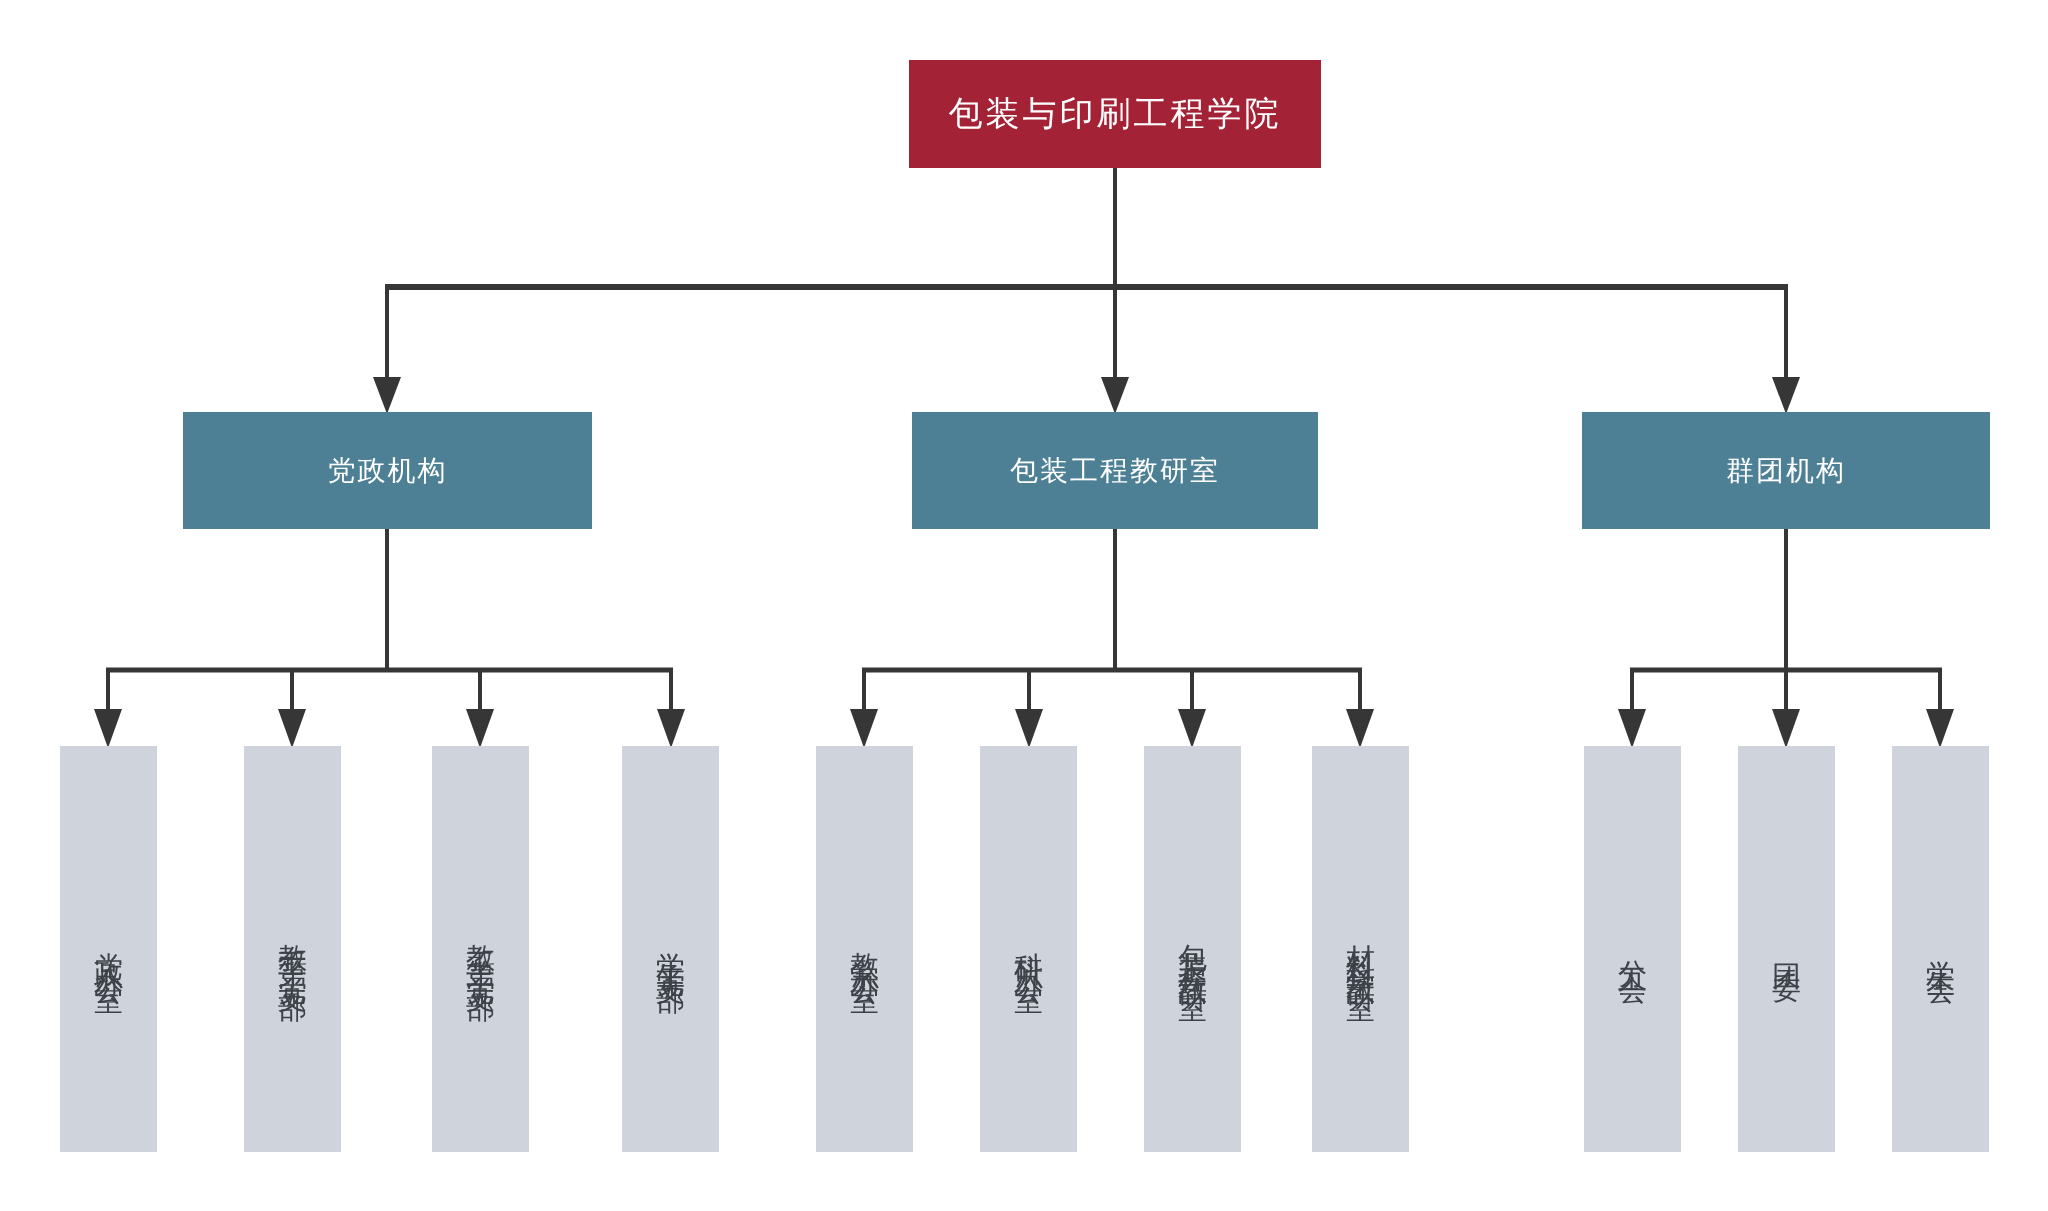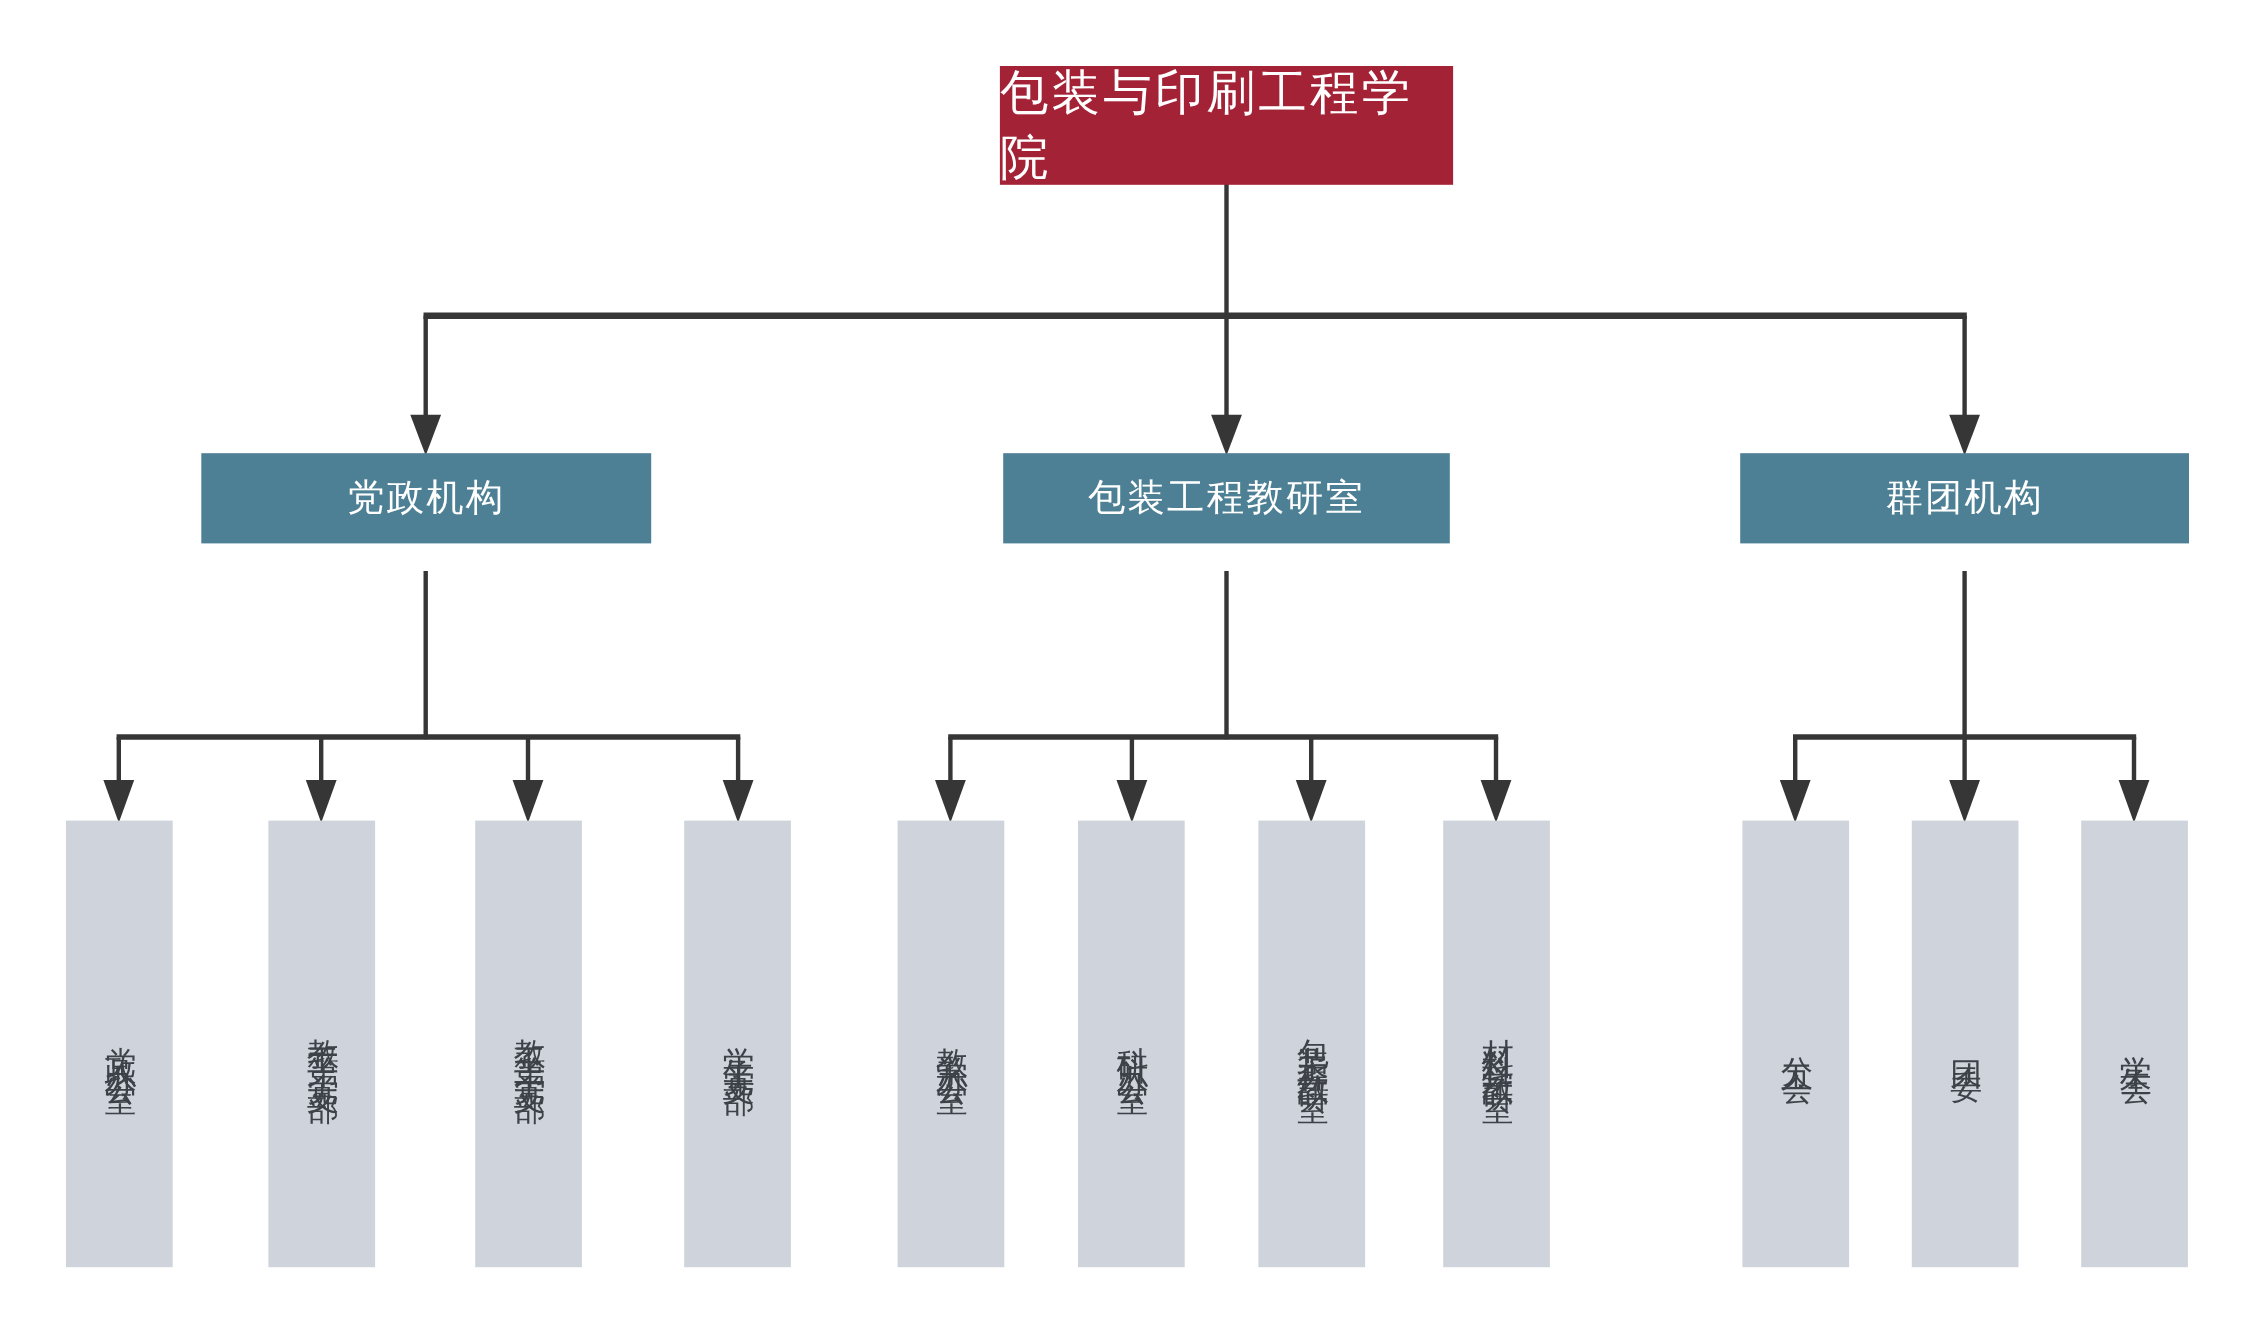--- a/index.html
+++ b/index.html
@@ -41,32 +41,32 @@
     position: absolute;
     box-sizing: border-box;
   }
   .root-node {
     left: 909px;
     top: 60px;
     width: 412px;
     height: 108px;
     background: #A32236;
     color: #ffffff;
-    font-size: 44px;
+    font-size: 34px;
     letter-spacing: 3px;
     display: flex;
     align-items: center;
     justify-content: center;
   }
   .branch-node {
     top: 412px;
-    height: 82px;
+    height: 117px;
     background: #4D8094;
     color: #ffffff;
-    font-size: 34px;
+    font-size: 28px;
     letter-spacing: 2px;
     display: flex;
     align-items: center;
     justify-content: center;
   }
   .branch-left   { left: 183px;  width: 409px; }
   .branch-middle { left: 912px;  width: 406px; }
   .branch-right  { left: 1582px; width: 408px; }
   .leaf-node {
     top: 746px;

